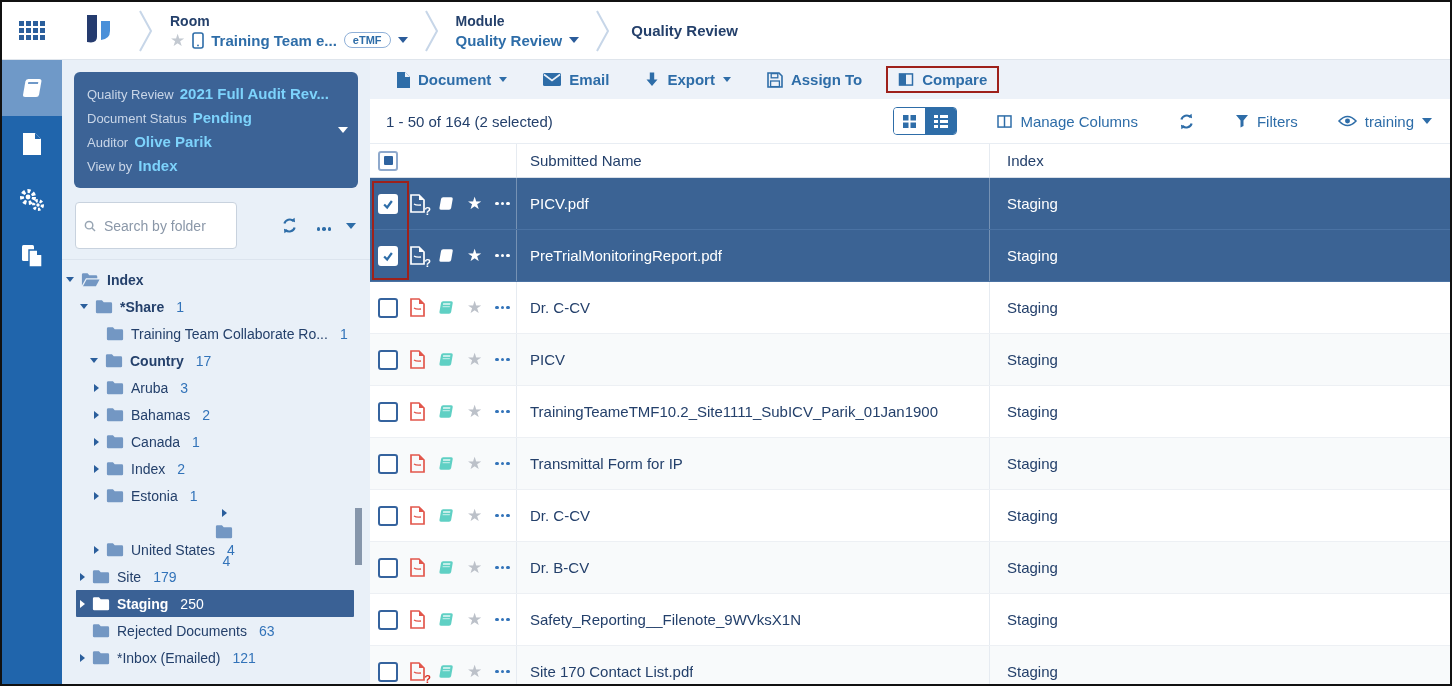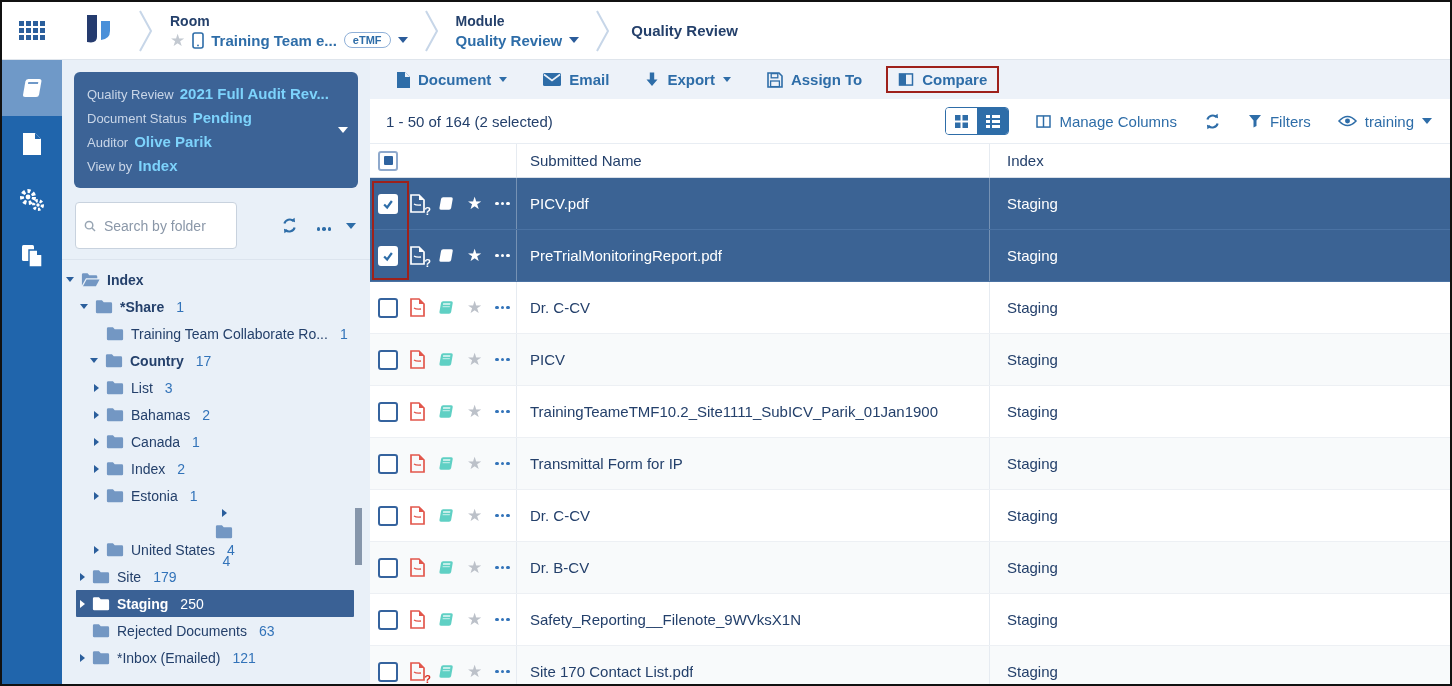--- a/index.html
+++ b/index.html
@@ -68,21 +68,21 @@
   
   .content{flex:1;display:flex;flex-direction:column;min-width:0;background:#fff;}
   .toolbar{height:39px;min-height:39px;background:#EDF2F9;display:flex;align-items:center;
         padding-left:15px;gap:12px;}
   .tb-btn{display:flex;align-items:center;gap:8px;color:#2E6DA8;font-size:15px;font-weight:700;
         cursor:pointer;padding:5px 12px;white-space:nowrap;}
   .tb-btn .caret-down{border-top-color:#2E6DA8;border-left-width:4.5px;border-right-width:4.5px;border-top-width:5px;}
   .red-box{border:2px solid #9E211B;display:inline-flex;}
   .listbar{height:44px;min-height:44px;display:flex;align-items:center;padding:0 18px 0 16px;background:#fff;}
   .count-text{font-size:15px;color:#24406B;}
-  .listbar-right{margin-left:auto;display:flex;align-items:center;gap:27px;}
+  .listbar-right{margin-left:auto;display:flex;align-items:center;gap:40px;}
   .toggle-group{display:flex;border:1px solid #2E6DA8;border-radius:4px;overflow:hidden;}
   .toggle-btn{width:31px;height:26px;display:flex;align-items:center;justify-content:center;cursor:pointer;}
   .toggle-btn.grid{background:#fff;color:#2E6DA8;}
   .toggle-btn.list{background:#2E6DA8;color:#fff;}
   .lb-btn{display:flex;align-items:center;gap:8px;color:#2E6DA8;font-size:15px;cursor:pointer;white-space:nowrap;}
   
   .thead{height:33px;min-height:33px;display:flex;border-top:1px solid #E8EDF3;border-bottom:1px solid #D9E0E9;
         align-items:center;font-size:15px;color:#24406B;}
   .col1{width:147px;min-width:147px;box-sizing:border-box;padding-left:8px;display:flex;align-items:center;gap:12px;
         height:100%;border-right:1px solid #E6EBF1;}
@@ -287,21 +287,21 @@
     <span class="t-count">17</span>
   </div>
           <div class="tree-row" style="padding-left: 32px;">
     <span class="caret right"></span>
     <span class="folder">
       <svg class="closed-f" width="18" height="15" viewBox="0 0 20 16">
         <path d="M1 2.5 a1.5 1.5 0 0 1 1.5-1.5 h5.2 l2 2.4 h7.8 a1.5 1.5 0 0 1 1.5 1.5 v9.1 a1.5 1.5 0 0 1 -1.5 1.5 h-15 a1.5 1.5 0 0 1 -1.5 -1.5 z" fill="currentColor"></path>
       </svg>
 
     </span>
-    <span class="t-label">List</span>
+    <span class="t-label">Aruba</span>
     <span class="t-count">3</span>
   </div>
           <div class="tree-row" style="padding-left: 32px;">
     <span class="caret right"></span>
     <span class="folder">
       <svg class="closed-f" width="18" height="15" viewBox="0 0 20 16">
         <path d="M1 2.5 a1.5 1.5 0 0 1 1.5-1.5 h5.2 l2 2.4 h7.8 a1.5 1.5 0 0 1 1.5 1.5 v9.1 a1.5 1.5 0 0 1 -1.5 1.5 h-15 a1.5 1.5 0 0 1 -1.5 -1.5 z" fill="currentColor"></path>
       </svg>
 
     </span>

